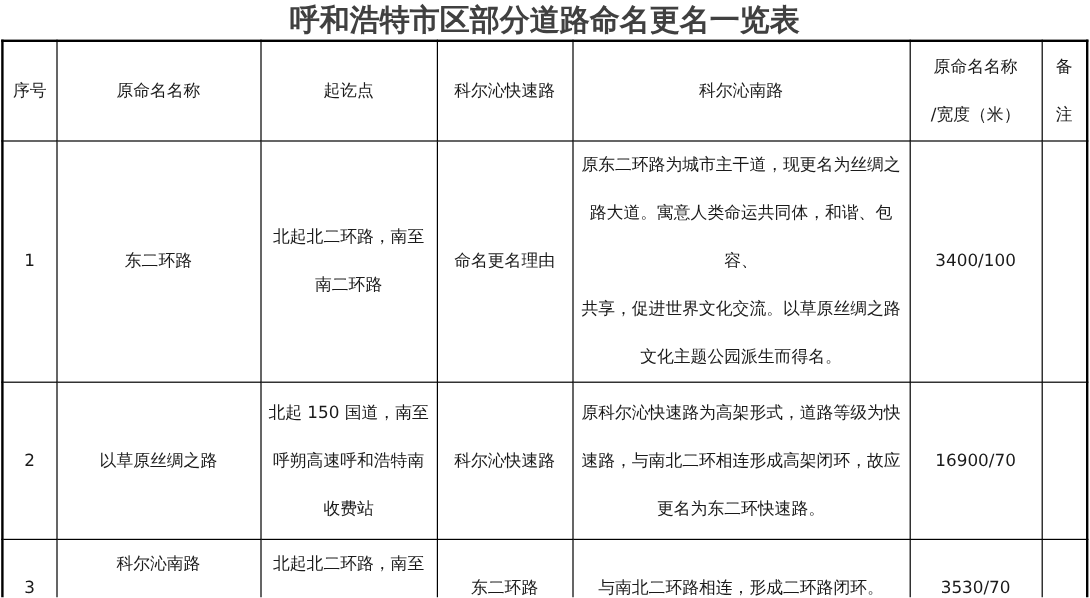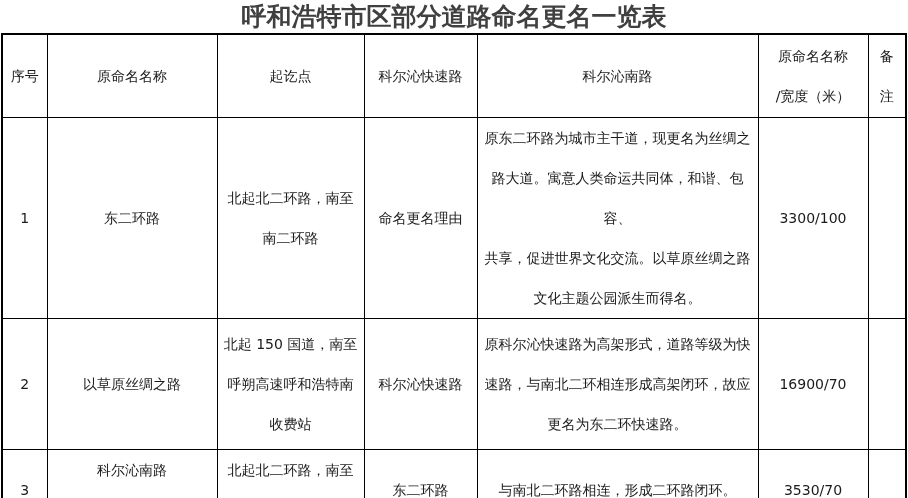--- a/index.html
+++ b/index.html
@@ -100,21 +100,21 @@
     <tr class="row-1">
       <td class="seq">1</td>
       <td>东二环路</td>
       <td class="endpoints">北起北二环路，南至
 南二环路</td>
       <td>命名更名理由</td>
       <td class="reason">原东二环路为城市主干道，现更名为丝绸之
 路大道。寓意人类命运共同体，和谐、包容、
 共享，促进世界文化交流。以草原丝绸之路
 文化主题公园派生而得名。</td>
-      <td class="num">3300/100</td>
+      <td class="num">3400/100</td>
       <td></td>
     </tr>
 
     <tr class="row-2">
       <td class="seq">2</td>
       <td>以草原丝绸之路</td>
       <td class="endpoints">北起 150 国道，南至
 呼朔高速呼和浩特南
 收费站</td>
       <td>科尔沁快速路</td>

